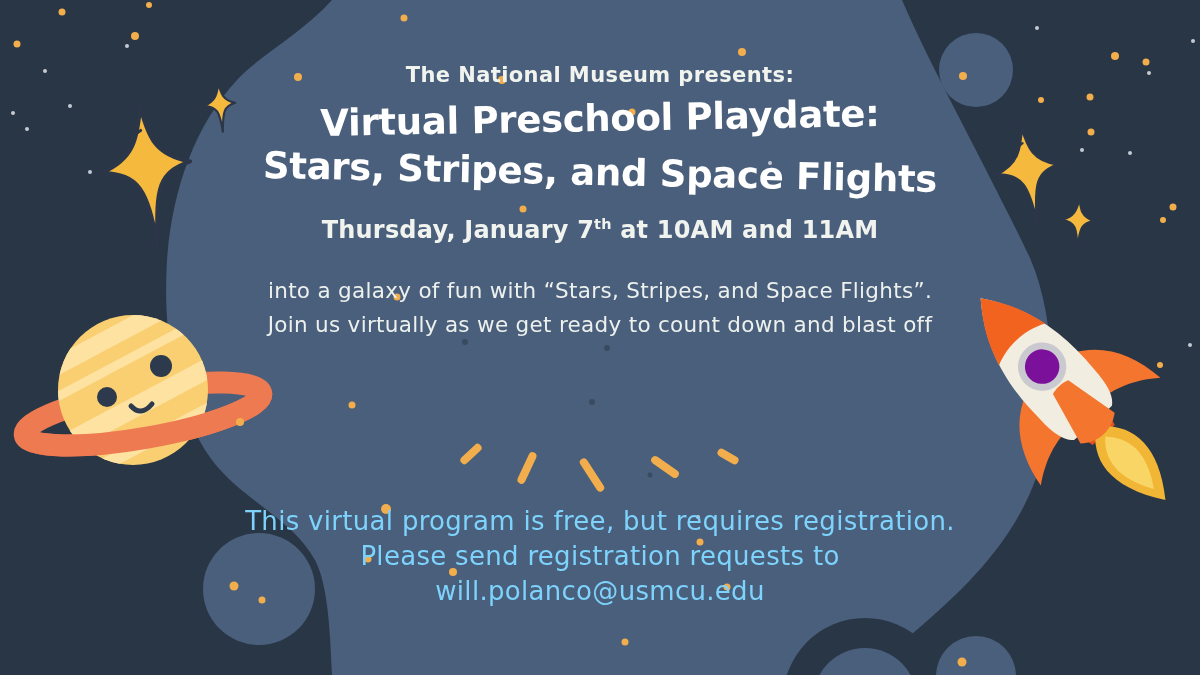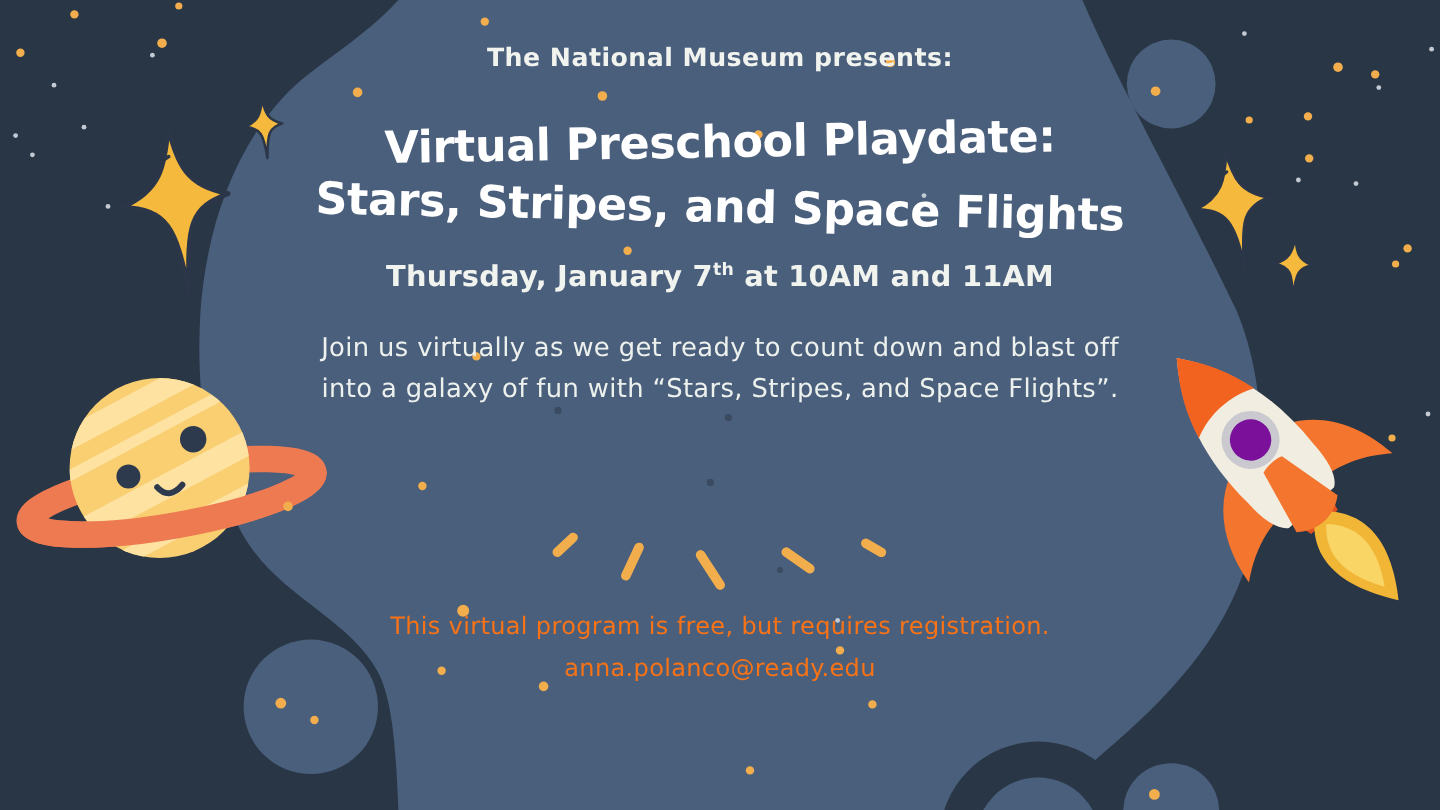--- a/index.html
+++ b/index.html
@@ -16,28 +16,28 @@
   .poster{position:relative;width:1200px;height:675px;overflow:hidden;background:var(--bg);
           font-family:"DejaVu Sans","Liberation Sans",sans-serif;}
   .scene{position:absolute;left:0;top:0;width:1200px;height:675px;}
   #decor-layer{position:absolute;left:0;top:0;width:100%;height:100%;pointer-events:none;}
   .dot{position:absolute;border-radius:50%;transform:translate(-50%,-50%);}
   .dot-y{background:var(--dot-yellow);}
   .dot-p{background:var(--dot-pale);}
   .dot-d{background:var(--dot-dark);}
   .ray{position:absolute;width:8px;border-radius:5px;background:var(--dot-yellow);}
   .txt{position:absolute;left:0;right:0;text-align:center;color:var(--text);}
-  .presenter{top:36px;font-size:21px;font-weight:bold;letter-spacing:.4px;}
+  .presenter{top:63px;font-size:21px;font-weight:bold;letter-spacing:.4px;}
   .title{color:#ffffff;font-weight:bold;letter-spacing:-.3px;}
   .title-1{top:97px;font-size:37px;transform:rotate(-1deg);}
   .title-2{top:151px;font-size:37px;transform:rotate(1.2deg);}
   .date-line{top:216px;font-size:24px;font-weight:bold;letter-spacing:.2px;}
   .date-line sup{font-size:.6em;}
   .body-block{top:274px;font-size:21.5px;line-height:34px;letter-spacing:.3px;color:#edf1ee;}
-  .footer-block{top:504px;font-size:20px;line-height:35px;letter-spacing:.3px;color:#f97316;}
+  .footer-block{top:504px;font-size:26px;line-height:35px;letter-spacing:.3px;color:#7dd3fc;}
 </style>
 </head>
 <body>
 
 <div class="poster">
 
   <svg class="scene" viewBox="0 0 1200 675" aria-hidden="true">
     <defs>
       <clipPath id="planetClip">
           <circle cx="0" cy="0" r="75"></circle>
@@ -182,22 +182,23 @@
   <div class="txt presenter">The National Museum presents:</div>
 
   <div class="txt title title-1">Virtual Preschool Playdate:</div>
   <div class="txt title title-2">Stars, Stripes, and Space Flights</div>
 
   <div class="txt date-line">
     <span>Thursday, January 7</span><sup>th</sup><span> at 10AM and 11AM</span>
   </div>
 
   <div class="txt body-block">
+    <div>into a galaxy of fun with “Stars, Stripes, and Space Flights”.</div>
     <div>Join us virtually as we get ready to count down and blast off</div>
-    <div>into a galaxy of fun with “Stars, Stripes, and Space Flights”.</div>
   </div>
 
   <div class="txt footer-block">
     <div>This virtual program is free, but requires registration.</div>
-    <div>anna.polanco@ready.edu</div>
+    <div>Please send registration requests to</div>
+    <div>will.polanco@usmcu.edu</div>
   </div>
 
 </div>
 
 </body></html>

